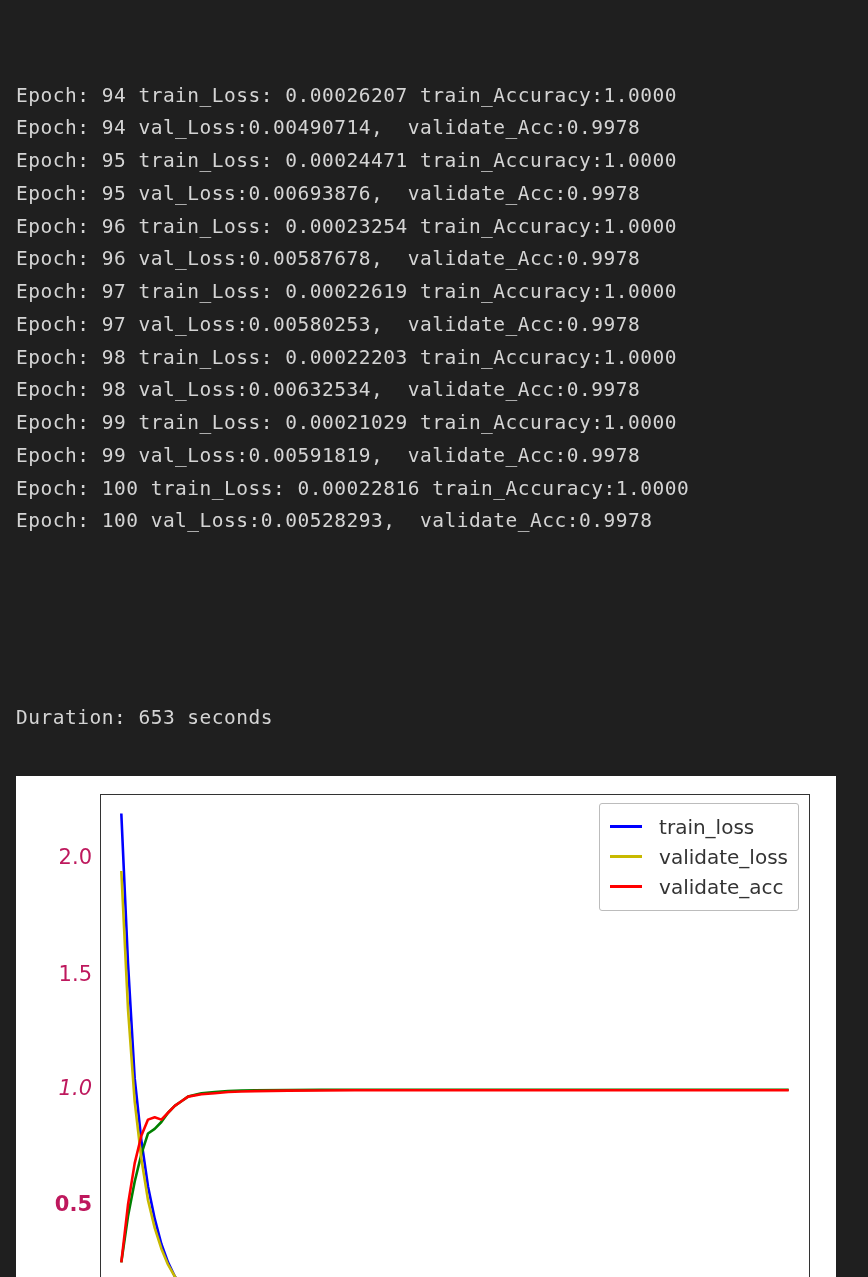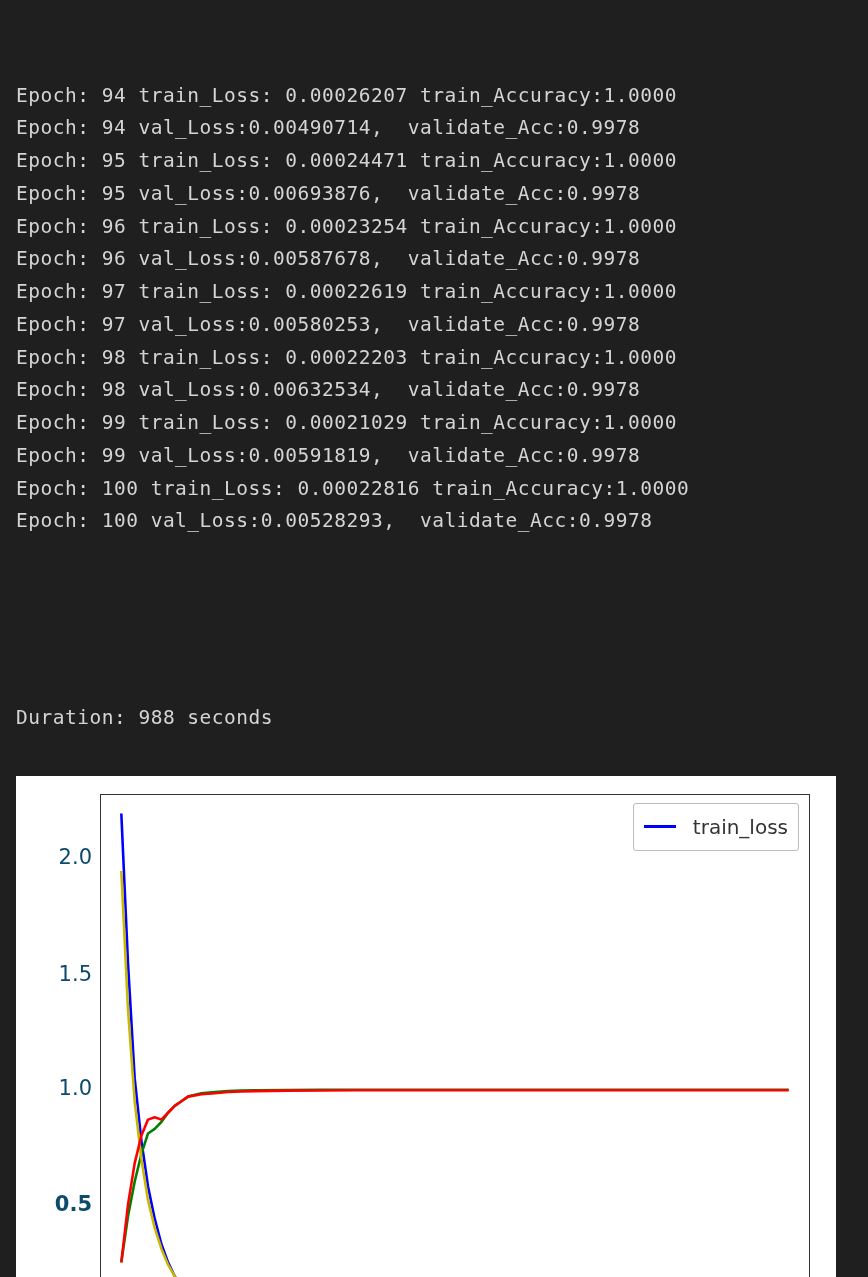--- a/index.html
+++ b/index.html
@@ -33,21 +33,21 @@
     position: absolute;
     left: 84px;
     top: 18px;
     width: 710px;
     height: 550px;
     border: 1.5px solid #333;
     box-sizing: border-box;
   }
   .ytick-label, .xtick-label {
     position: absolute;
-    color: #0c4a6e;
+    color: #be185d;
     font-family: "DejaVu Sans", Arial, sans-serif;
     font-size: 21px;
   }
   .ytick-label { text-align: right; width: 60px; }
   .legend {
     position: absolute;
     background: #ffffff;
     border: 1.2px solid #bcbcbc;
     border-radius: 3px;
     padding: 8px 10px 8px 10px;
@@ -71,40 +71,48 @@
     width: 100%; height: 100%;
     overflow: visible;
   }
 </style>
 </head>
 <body>
 
 <div class="console-block">
   <div id="log-lines"><div>Epoch: 94 train_Loss: 0.00026207 train_Accuracy:1.0000</div><div>Epoch: 94 val_Loss:0.00490714,  validate_Acc:0.9978</div><div>Epoch: 95 train_Loss: 0.00024471 train_Accuracy:1.0000</div><div>Epoch: 95 val_Loss:0.00693876,  validate_Acc:0.9978</div><div>Epoch: 96 train_Loss: 0.00023254 train_Accuracy:1.0000</div><div>Epoch: 96 val_Loss:0.00587678,  validate_Acc:0.9978</div><div>Epoch: 97 train_Loss: 0.00022619 train_Accuracy:1.0000</div><div>Epoch: 97 val_Loss:0.00580253,  validate_Acc:0.9978</div><div>Epoch: 98 train_Loss: 0.00022203 train_Accuracy:1.0000</div><div>Epoch: 98 val_Loss:0.00632534,  validate_Acc:0.9978</div><div>Epoch: 99 train_Loss: 0.00021029 train_Accuracy:1.0000</div><div>Epoch: 99 val_Loss:0.00591819,  validate_Acc:0.9978</div><div>Epoch: 100 train_Loss: 0.00022816 train_Accuracy:1.0000</div><div>Epoch: 100 val_Loss:0.00528293,  validate_Acc:0.9978</div></div>
   <div class="gap-line"></div>
-  <div>Duration: 988 seconds</div>
+  <div>Duration: 653 seconds</div>
 </div>
 
 <div class="chart-wrapper">
   <div class="chart-box">
     <div class="plot-area" id="plot-area">
       <svg class="lines" id="lines-svg" viewBox="0 0 710 550">
           <path d="M20.1 18.5 L26.8 168.7 L33.5 284.2 L40.2 346.6 L46.9 392.9 L53.6 425.2 L60.3 450.6 L67.0 469.1 L73.7 483.0 L80.4 492.2 L87.1 499.2 L100.5 508.4 L113.9 514.2 L127.3 517.6 L140.7 520.0 L154.1 521.8 L187.5 523.4 L221.0 524.6 L254.5 525.0 L288.0 525.5 L321.5 525.7 L355.0 526.0 L388.5 526.2 L422.0 526.4 L455.5 526.5 L489.0 526.7 L522.5 526.7 L555.9 526.8 L589.4 526.8 L622.9 526.8 L656.4 526.8 L689.9 526.8 " fill="none" stroke="#0000ff" stroke-width="2.6" stroke-linejoin="round"></path>
           <path d="M20.1 469.1 L26.8 422.9 L33.5 388.2 L40.2 360.5 L46.9 339.7 L53.6 335.1 L60.3 328.2 L67.0 318.9 L73.7 312.0 L80.4 307.4 L87.1 302.7 L100.5 299.3 L113.9 298.1 L127.3 297.0 L140.7 296.5 L154.1 296.3 L187.5 296.0 L221.0 295.9 L254.5 295.8 L288.0 295.8 L321.5 295.8 L355.0 295.8 L388.5 295.8 L422.0 295.8 L455.5 295.8 L489.0 295.8 L522.5 295.8 L555.9 295.8 L589.4 295.8 L622.9 295.8 L656.4 295.8 L689.9 295.8 " fill="none" stroke="#008000" stroke-width="2.6" stroke-linejoin="round"></path>
           <path d="M20.1 76.3 L26.8 214.9 L33.5 307.4 L40.2 365.1 L46.9 406.7 L53.6 434.5 L60.3 455.3 L67.0 471.4 L73.7 483.0 L80.4 492.2 L87.1 499.2 L100.5 506.1 L113.9 511.9 L127.3 515.3 L140.7 517.6 L154.1 520.0 L187.5 522.3 L221.0 523.4 L254.5 524.1 L288.0 524.6 L321.5 524.8 L355.0 524.9 L388.5 525.0 L422.0 525.2 L455.5 525.3 L489.0 525.3 L522.5 525.4 L555.9 525.5 L589.4 525.5 L622.9 525.6 L656.4 525.3 L689.9 525.7 " fill="none" stroke="#c8b900" stroke-width="2.6" stroke-linejoin="round"></path>
           <path d="M20.1 469.1 L26.8 411.3 L33.5 369.7 L40.2 342.0 L46.9 325.8 L53.6 323.5 L60.3 325.8 L67.0 318.9 L73.7 312.0 L80.4 307.4 L87.1 302.7 L100.5 300.4 L113.9 299.3 L127.3 298.1 L140.7 297.6 L154.1 297.2 L187.5 296.7 L221.0 296.5 L254.5 296.4 L288.0 296.3 L321.5 296.3 L355.0 296.3 L388.5 296.3 L422.0 296.3 L455.5 296.3 L489.0 296.3 L522.5 296.3 L555.9 296.3 L589.4 296.3 L622.9 296.3 L656.4 296.3 L689.9 296.3 " fill="none" stroke="#ff0000" stroke-width="2.6" stroke-linejoin="round"></path>
         </svg>
       <div class="legend" id="legend" style="right:10px;top:8px;">
           <div class="legend-row">
             <div class="legend-swatch" style="background: rgb(0, 0, 255);"></div>
             <div>train_loss</div>
           </div>
+          <div class="legend-row">
+            <div class="legend-swatch" style="background: rgb(200, 185, 0);"></div>
+            <div>validate_loss</div>
+          </div>
+          <div class="legend-row">
+            <div class="legend-swatch" style="background: rgb(255, 0, 0);"></div>
+            <div>validate_acc</div>
+          </div>
         </div>
     </div>
     <div id="ytick-container">
         <div class="ytick-label" style="left: 16px; top: 416.345px; font-weight: bold;">0.5</div>
-        <div class="ytick-label" style="left: 16px; top: 300.798px;">1.0</div>
+        <div class="ytick-label" style="left: 16px; top: 300.798px; font-style: italic;">1.0</div>
         <div class="ytick-label" style="left: 16px; top: 186px;">1.5</div>
         <div class="ytick-label" style="left: 16px; top: 69.7059px;">2.0</div>
       </div>
     <div id="xtick-container"></div>
   </div>
 </div>
 
 </body></html>

